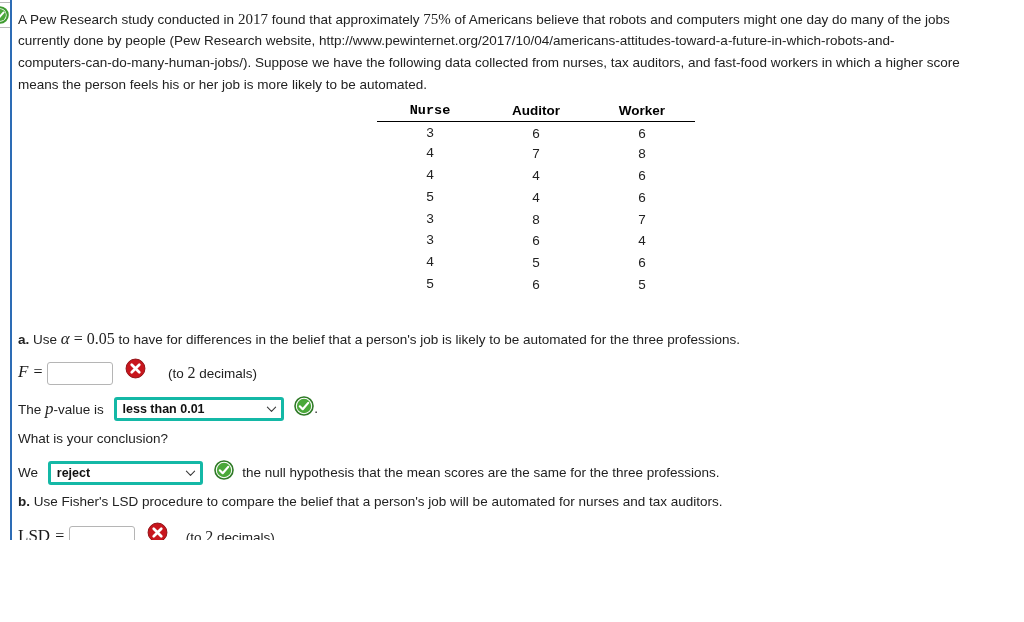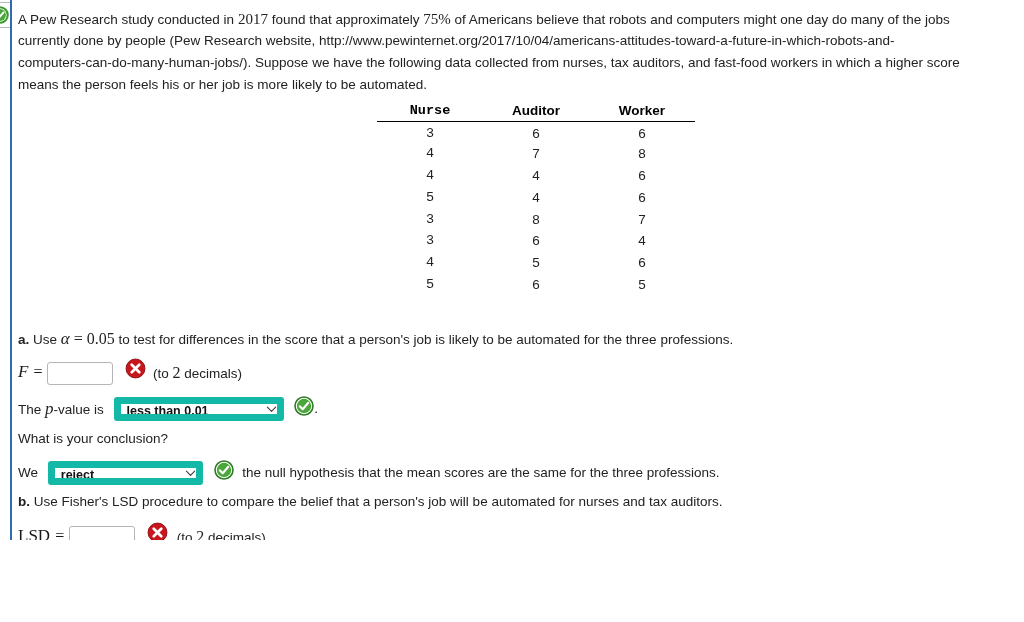--- a/index.html
+++ b/index.html
@@ -138,21 +138,21 @@
     background: #fff;
     font-family: "Liberation Sans", sans-serif;
     font-size: 13px;
     padding: 0 4px;
     vertical-align: middle;
     outline: none;
   }
 
   select.dd {
     height: 24px;
-    border: 7px solid #14b8a6;
+    border: 3px solid #14b8a6;
     border-radius: 3px;
     background: #ffffff;
     font-family: "Liberation Sans", sans-serif;
     font-size: 12.5px;
     font-weight: bold;
     color: #111;
     padding: 0 22px 0 6px;
     vertical-align: middle;
     -webkit-appearance: none;
     -moz-appearance: none;
@@ -261,31 +261,31 @@
               <td class="c0">5</td>
               <td class="c1">6</td>
               <td class="c2">5</td>
             </tr>
         </tbody>
       </table>
     </div>
   </div>
 
   <div class="row qline" id="row-a-prompt">
-    <span class="bold">a.</span><span> Use </span><span class="mathsym">α</span><span class="mathnum"> = </span><span class="mathnum">0.05</span><span> to test for differences in the score that a person's job is likely to be automated for the three professions.</span>
+    <span class="bold">a.</span><span> Use </span><span class="mathsym">α</span><span class="mathnum"> = </span><span class="mathnum">0.05</span><span> to have for differences in the belief that a person's job is likely to be automated for the three professions.</span>
   </div>
 
   <div class="row" id="row-f">
     <span class="mathlbl">F</span><span class="mathnum" style="margin:0 5px;">=</span><input class="ans" type="text" value="" style="">
     <svg class="icon icon-x" viewBox="0 0 20 20" style="margin-left:8px;margin-bottom:9px;">
       <circle cx="10" cy="10" r="9" fill="#c8161d"></circle>
       <circle cx="10" cy="10" r="9" fill="none" stroke="#8d0f13" stroke-width="0.9"></circle>
       <path d="M6.4 6.4 L13.6 13.6 M13.6 6.4 L6.4 13.6" stroke="#ffffff" stroke-width="2.6" stroke-linecap="round"></path>
     </svg>
-    <span class="inline-txt" style="margin-left:3px;"><span>(to </span><span class="mathnum">2</span><span> decimals)</span></span>
+    <span class="inline-txt" style="margin-left:18px;"><span>(to </span><span class="mathnum">2</span><span> decimals)</span></span>
   </div>
 
   <div class="row" id="row-p">
     <span class="inline-txt"><span>The </span><span class="mathsym">p</span><span>-value is</span></span>
     <span class="dd-wrap" style="margin-left:6px;">
       <select class="dd" style="width:170px;">
         <option>less than 0.01</option>
       </select>
       <svg class="chev" viewBox="0 0 12 12">
           <path d="M1.5 4 L6 8.5 L10.5 4" fill="none" stroke="#3a3a3a" stroke-width="1.2" stroke-linecap="round" stroke-linejoin="round"></path>
@@ -322,19 +322,19 @@
     <span class="bold">b.</span><span> Use Fisher's LSD procedure to compare the belief that a person's job will be automated for nurses and tax auditors.</span>
   </div>
 
   <div class="row" id="row-lsd">
     <span class="mathlbl up">LSD</span><span class="mathnum" style="margin:0 5px;">=</span><input class="ans" type="text" value="" style="">
     <svg class="icon icon-x" viewBox="0 0 20 20" style="margin-left:8px;margin-bottom:9px;">
       <circle cx="10" cy="10" r="9" fill="#c8161d"></circle>
       <circle cx="10" cy="10" r="9" fill="none" stroke="#8d0f13" stroke-width="0.9"></circle>
       <path d="M6.4 6.4 L13.6 13.6 M13.6 6.4 L6.4 13.6" stroke="#ffffff" stroke-width="2.6" stroke-linecap="round"></path>
     </svg>
-    <span class="inline-txt" style="margin-left:5px;"><span>(to </span><span class="mathnum">2</span><span> decimals)</span></span>
+    <span class="inline-txt" style="margin-left:14px;"><span>(to </span><span class="mathnum">2</span><span> decimals)</span></span>
   </div>
 
   <div class="row qline" id="row-concl-2">What is your conclusion?</div>
 
 
 </div>
 
 </body></html>

